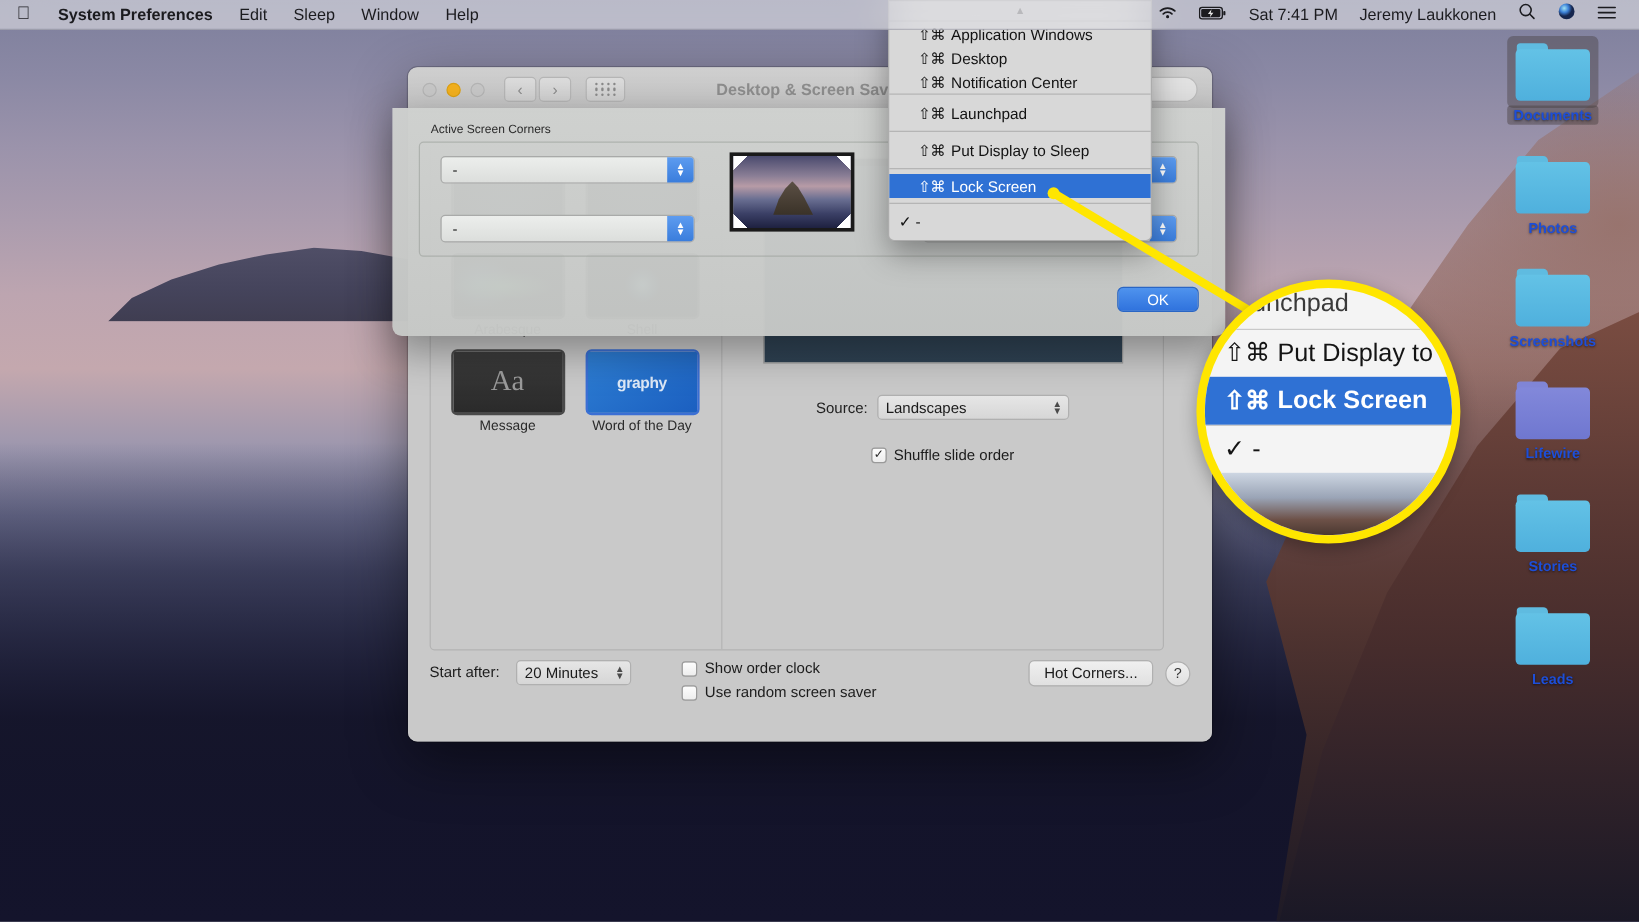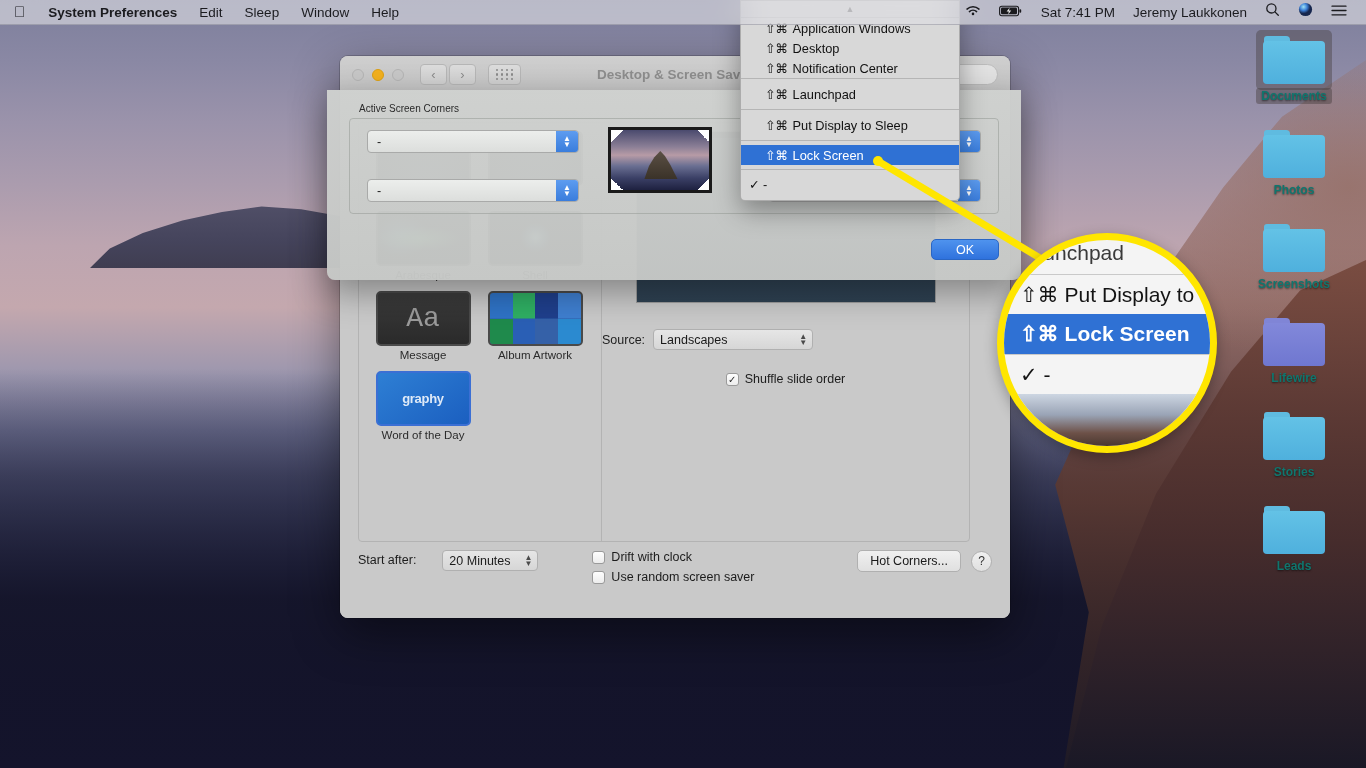--- a/index.html
+++ b/index.html
@@ -91,21 +91,21 @@
     background: #5fbbe0; border-radius: 3px 4px 0 0;
   }
   .folder .body {
     position: absolute; left: 0; top: 5px; width: 62px; height: 43px;
     background: linear-gradient(to bottom, #63c2e6, #4fb0dd);
     border-radius: 4px;
   }
   .folder.purple .tab { background: #8085d6; }
   .folder.purple .body { background: linear-gradient(to bottom, #8288da, #6f77d0); }
   .desk-label {
-    font-size: 12px; color: #0f766e; font-weight: bold;
+    font-size: 12px; color: #1d4ed8; font-weight: bold;
     text-shadow: 0 1px 2px rgba(0,0,0,0.55);
     padding: 1px 5px; border-radius: 3px; white-space: nowrap;
   }
   .desk-icon.selected .folder::after {
     content: ""; position: absolute; left: -7px; top: -6px;
     width: 76px; height: 60px; background: rgba(70,62,62,0.42);
     border-radius: 5px; z-index: -1;
   }
   .desk-icon.selected .desk-label { background: rgba(70,62,62,0.45); }
 
@@ -193,21 +193,21 @@
   .th-shell {
     background:
       radial-gradient(circle 20px at 50% 48%, rgba(120,225,240,0.95) 0%, rgba(40,140,190,0.35) 55%, rgba(5,12,20,0) 75%),
       radial-gradient(circle 10px at 50% 48%, rgba(255,170,120,0.7) 0%, rgba(255,170,120,0) 70%),
       #060b11;
   }
   .th-message {
     background: linear-gradient(to bottom, #3c3c3c, #2a2a2a);
     display: flex; align-items: center; justify-content: center;
   }
-  .th-message span { color: #9b9b9b; font-size: 28px; font-family: Liberation Mono, monospace; }
+  .th-message span { color: #9b9b9b; font-size: 24px; font-family: Liberation Serif, serif; }
   .th-album {
     background:
       linear-gradient(90deg,#2f73c6 0 25%, #2faf63 25% 50%, #1f3f8c 50% 75%, #3f7fd0 75% 100%),
       #2a5ea8;
     background-size: 100% 50%, 100% 100%;
     background-repeat: no-repeat;
     position: relative;
   }
   .th-album::after{
     content:""; position:absolute; inset:50% 0 0 0;
@@ -227,21 +227,21 @@
     border: 1px solid #9d9d9d;
     position: relative; overflow: hidden;
   }
   #preview-img::after{
     content:""; position:absolute; left:22%; top:40%;
     width:46%; height:46%;
     border-top: 1.5px solid rgba(18,28,38,0.75);
     border-radius: 60% 0 0 0;
     transform: rotate(-8deg);
   }
-  .pv-row { display: flex; align-items: center; gap: 8px; margin-top: 26px; }
+  .pv-row { display: flex; align-items: center; justify-content: center; gap: 8px; margin-top: 26px; }
   .pv-label { font-size: 12.5px; color: #222; }
   .popup {
     height: 21px; border-radius: 4px; border: 1px solid #b0b0b0;
     background: linear-gradient(to bottom, #e6e6e6, #d6d6d6);
     display: inline-flex; align-items: center; padding: 0 6px;
     font-size: 12.5px; color: #1a1a1a; position: relative;
   }
   .popup .stepper {
     position: absolute; right: 5px; top: 50%; transform: translateY(-50%);
     display: flex; flex-direction: column; line-height: 6px;
@@ -251,21 +251,21 @@
   .checkbox {
     width: 13px; height: 13px; border-radius: 3px;
     border: 1px solid #9a9a9a; background: linear-gradient(to bottom,#fdfdfd,#ededed);
     display: inline-flex; align-items: center; justify-content: center;
     font-size: 10px; color: #2b2b2b;
   }
   .chk-label { font-size: 12.5px; color: #1c1c1c; }
 
   #prefs-bottom {
     position: absolute; left: 18px; right: 18px; top: 456px;
-    display: flex; align-items: flex-start; gap: 26px;
+    display: flex; align-items: flex-start; gap: 14px;
   }
   .bot-label { font-size: 12.5px; color: #1c1c1c; line-height: 21px; }
   #bot-checks { display: flex; flex-direction: column; gap: 6px; margin-left: 28px; }
   #bot-checks .chk-row { margin-top: 0; justify-content: flex-start; }
   #bot-right { margin-left: auto; display: flex; align-items: center; gap: 10px; }
   .pushbtn {
     height: 22px; padding: 0 12px; border-radius: 5px;
     border: 1px solid #b0b0b0;
     background: linear-gradient(to bottom,#f0f0f0,#e0e0e0);
     font-size: 12.5px; color: #1a1a1a;
@@ -539,24 +539,20 @@
           <div class="saver-thumb th-shell"></div>
           <div class="saver-name">Shell</div>
         </div>
         <div class="saver-cell">
           <div class="saver-thumb th-message">
               <span>Aa</span>
             </div>
           <div class="saver-name">Message</div>
         </div>
         <div class="saver-cell">
-          <div class="saver-thumb th-album"></div>
-          <div class="saver-name">Album Artwork</div>
-        </div>
-        <div class="saver-cell">
           <div class="saver-thumb th-word sel">
               <span>graphy</span>
             </div>
           <div class="saver-name">Word of the Day</div>
         </div>
       </div>
 
       <div id="saver-preview">
         <div id="preview-img"></div>
         <div class="pv-row">
@@ -575,21 +571,21 @@
 
     <div id="prefs-bottom">
       <span class="bot-label">Start after:</span>
       <span class="popup" style="width:96px;">
         <span>20 Minutes</span>
         <span class="stepper">▲<br>▼</span>
       </span>
       <div id="bot-checks">
         <div class="chk-row">
           <span class="checkbox"></span>
-          <span class="chk-label">Drift with clock</span>
+          <span class="chk-label">Show order clock</span>
         </div>
         <div class="chk-row">
           <span class="checkbox"></span>
           <span class="chk-label">Use random screen saver</span>
         </div>
       </div>
       <div id="bot-right">
         <span class="pushbtn">Hot Corners...</span>
         <span class="helpbtn">?</span>
       </div>

